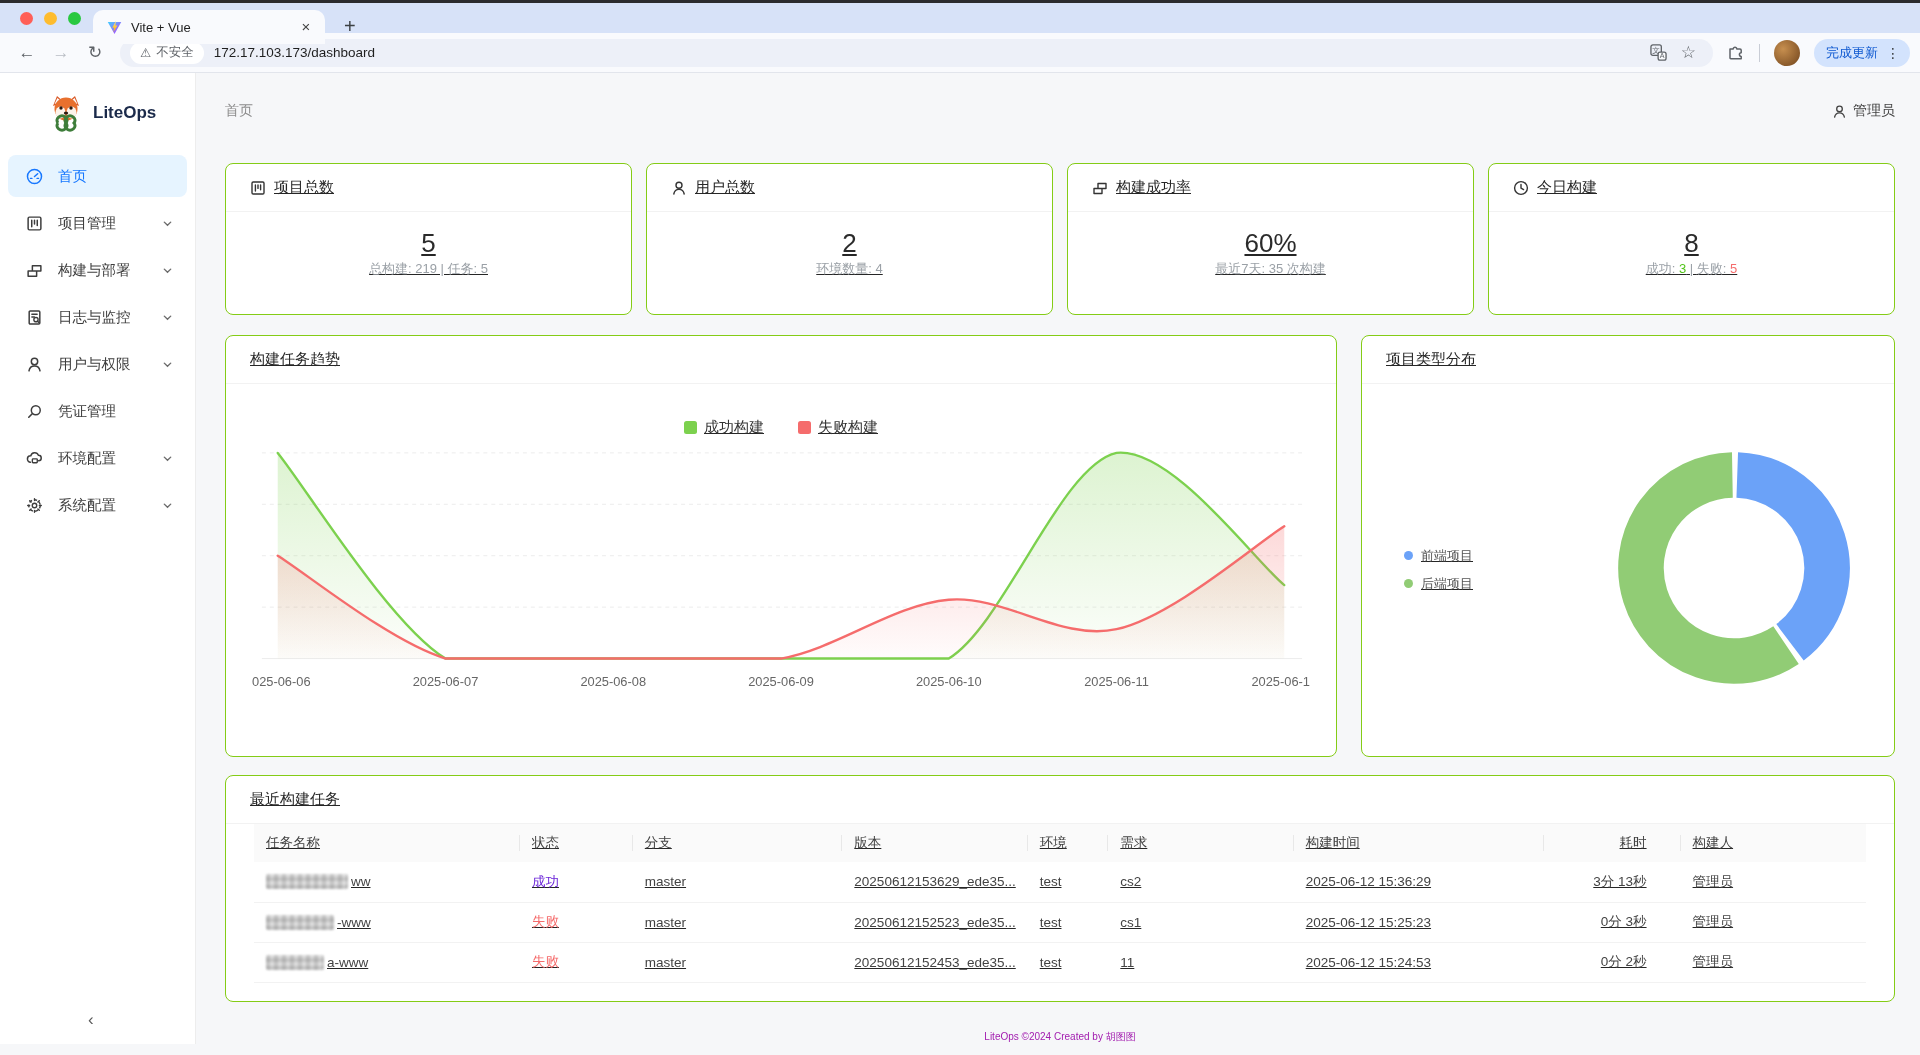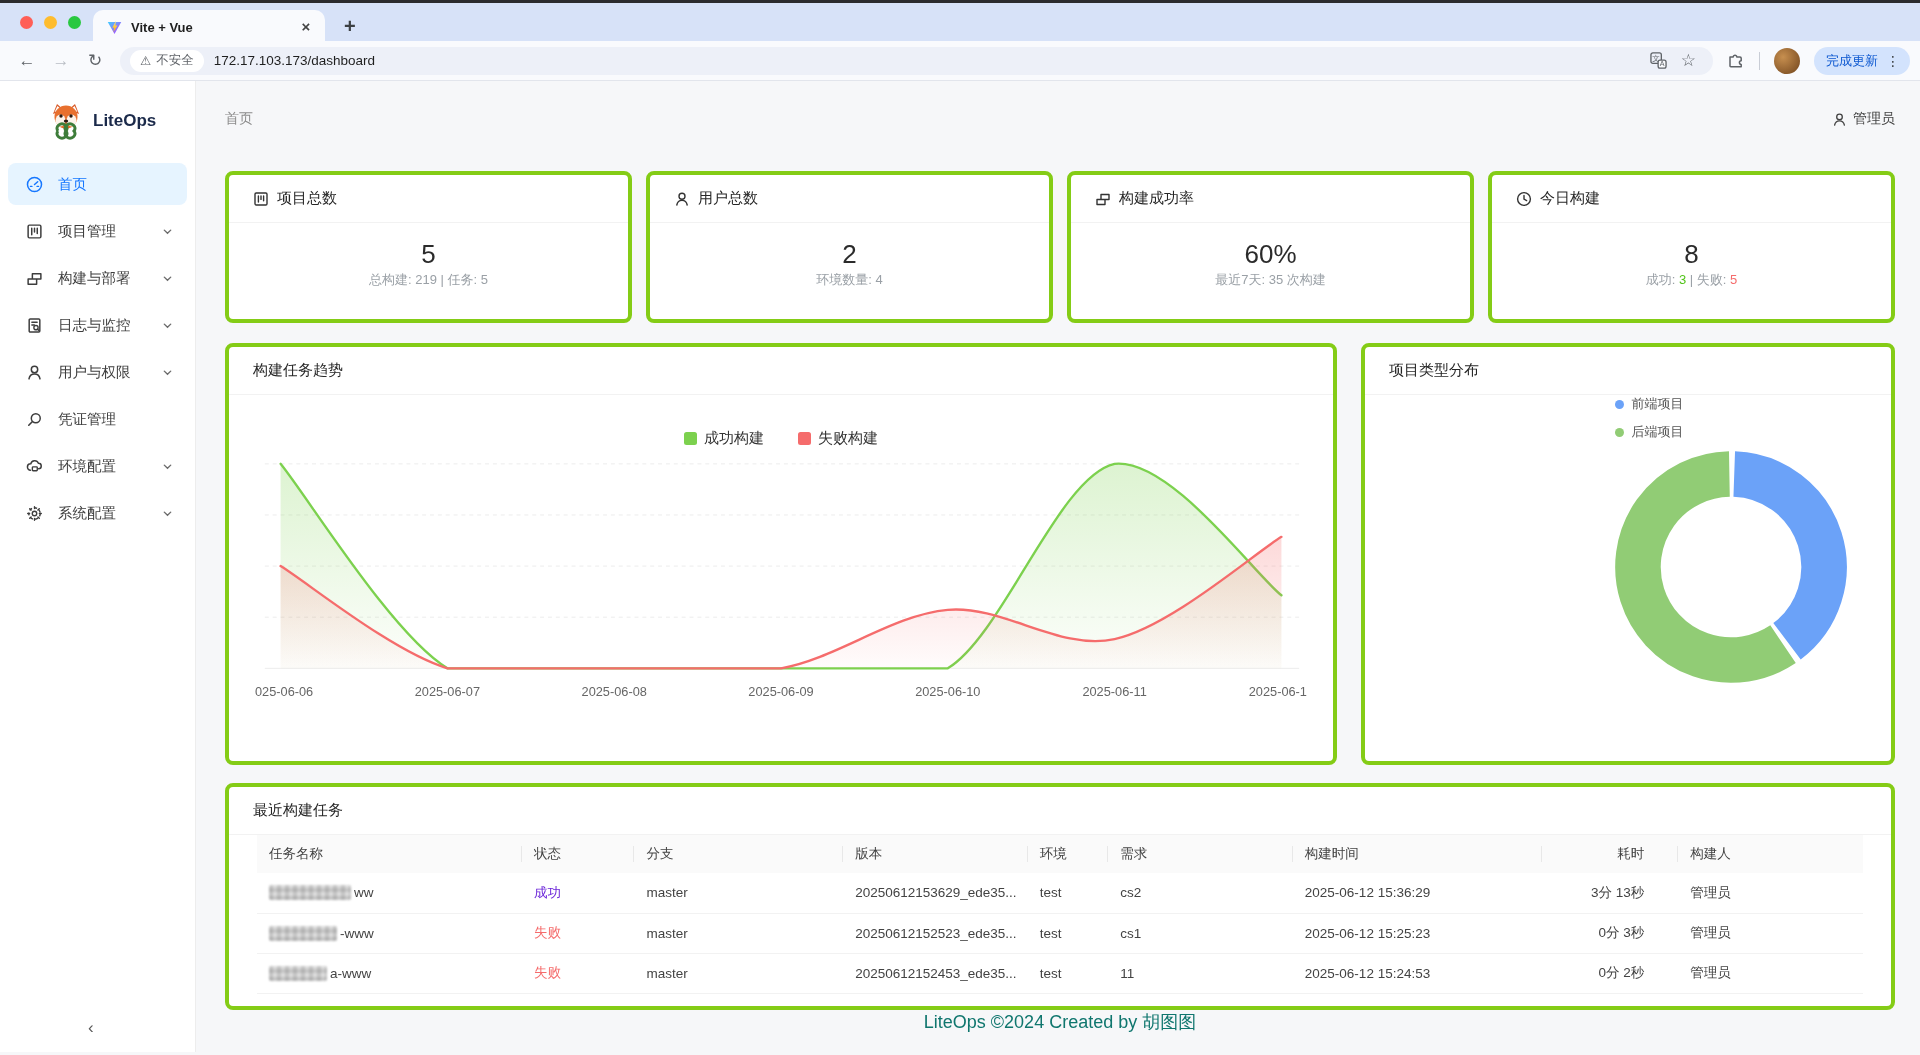--- a/index.html
+++ b/index.html
@@ -1,21 +1,21 @@
 <!DOCTYPE html>
 <html><head>
 <meta charset="utf-8">
 <style>
   * { box-sizing: border-box; margin: 0; padding: 0; }
   html,body { width:1920px; height:1055px; overflow:hidden; }
   body { font-family:"Liberation Sans","DejaVu Sans",sans-serif; background:#f6f7f9; color:#262626; }
 
   
   .win-edge { height:3px; background:#2b2b2e; }
-  .tabstrip { height:38px; background:#d7e2f8; position:relative; display:flex; align-items:center;font-weight:bold; }
+  .tabstrip { height:30px; background:#d7e2f8; position:relative; display:flex; align-items:center; }
   .traffic { display:flex; gap:11px; margin-left:20px; }
   .traffic i { width:13px; height:13px; border-radius:50%; display:block; }
   .tab { position:absolute; left:93px; top:7px; width:232px; height:34px; background:#f9fafd; border-radius:10px 10px 0 0; display:flex; align-items:center; padding:0 10px 0 14px; }
   .tab-title { font-size:13px; color:#1f1f1f; flex:1; margin-left:9px; white-space:nowrap; overflow:hidden; }
   .tab-close { font-size:15px; color:#444; width:18px; height:18px; line-height:17px; text-align:center; border-radius:50%; }
   .newtab { position:absolute; left:344px; top:13px; font-size:20px; line-height:20px; color:#3c4043; }
   .toolbar { height:40px; background:#f9fafd; border-bottom:1px solid #e2e5ec; display:flex; align-items:center; padding:0 10px; }
   .nav-btn { width:34px; text-align:center; font-size:17px; color:#5f6368; }
   .nav-btn.disabled { color:#b9bdc4; }
   .omnibox { flex:1; height:28px; background:#edf0f8; border-radius:14px; margin:0 8px; display:flex; align-items:center; padding:0 10px; }
@@ -40,39 +40,39 @@
   .nav-item .lbl { flex:1; }
   .nav-item.active { background:#e6f4ff; color:#1677ff; }
   .nav-item .chev { color:#6b6b6b; display:flex; }
   .collapse-btn { position:absolute; bottom:14px; left:88px; font-size:17px; color:#595959; }
 
   .content { flex:1; padding:0 25px 0 29px; display:flex; flex-direction:column; }
   .page-header { margin-top:14px; height:48px; display:flex; align-items:center; justify-content:space-between; }
   .breadcrumb { font-size:14px; color:#8c8c8c; }
   .user-chip { display:flex; align-items:center; gap:6px; font-size:14px; color:#434343; }
 
-  .card { background:#fff; border:4px solid #84cc16; border-radius:8px; }
+  .card { background:#fff; border:1px solid #84cc16; border-radius:8px;text-decoration:underline; }
   .card-title-row { padding:14px 24px; font-size:15px; color:#262626; border-bottom:1px solid #f2f2f2; display:flex; align-items:center; gap:8px; }
 
   .stat-row { display:flex; gap:14px; margin-top:28px; }
   .stat-card { flex:1; height:152px; }
   .stat-body { text-align:center; padding-top:16px; }
   .stat-value { font-size:26px; color:#2b2b2b; }
   .stat-sub { font-size:13px; color:#9aa0a6; margin-top:1px; }
   .sub-ok { color:#52c41a; }
   .sub-err { color:#f56c6c; }
 
   .charts-row { display:flex; gap:24px; margin-top:20px; }
   .trend-card { width:1112px; height:422px; }
   .trend-body { padding:0 26px; }
   .chart-legend { display:flex; justify-content:center; gap:34px; margin:34px 0 6px; }
   .chart-legend .item { display:flex; align-items:center; gap:7px; font-size:15px; color:#333; }
   .chart-legend .sw { width:13px; height:13px; border-radius:2.5px; display:block; }
   .pie-card { flex:1; height:422px; }
-  .pie-body { display:flex; align-items:center; height:371px;flex-direction:column; }
+  .pie-body { display:flex; align-items:center; height:371px; }
   .pie-legend { margin-left:42px; display:flex; flex-direction:column; gap:10px; }
   .pie-legend .item { display:flex; align-items:center; gap:8px; font-size:13px; color:#555; }
   .pie-legend .dot { width:9px; height:9px; border-radius:50%; display:block; }
   .donut-wrap { margin-left:auto; margin-right:34px; }
 
   .table-card { margin-top:18px; height:227px; overflow:hidden; }
   .table-wrap { padding:0 28px; }
   table { width:100%; border-collapse:collapse; font-size:13.5px; color:#434343; table-layout:fixed; }
   thead th { background:#fafafa; height:38px; font-weight:500; color:#424242; text-align:left; padding:0 10px 0 12px; position:relative; }
   thead th:first-child { padding-left:12px; }
@@ -80,21 +80,21 @@
   tbody td { height:40px; padding:0 10px 0 12px; border-bottom:1px solid #f2f2f2; white-space:nowrap; overflow:hidden; }
   .col-dur, td.cell-dur { text-align:right; padding-right:34px; }
   .status-ok { color:#6d28d9; }
   .status-err { color:#f56c6c; }
   .censor { display:inline-block; height:15px; border-radius:2px; vertical-align:-3px; margin-right:3px;
     background:
       repeating-linear-gradient(90deg,#c9c9c9 0 4px,#e6e6e6 4px 8px),
       repeating-linear-gradient(0deg,#d2d2d2 0 4px,#efefef 4px 8px);
     background-blend-mode:multiply; filter:blur(0.8px); opacity:.85; }
 
-  .footer { height:42px; display:flex; align-items:flex-start; justify-content:center; font-size:18px; color:#0f766e; margin-top:auto; }
+  .footer { height:42px; display:flex; align-items:flex-end; justify-content:center; font-size:10px; color:#a21caf; margin-top:auto; }
 </style>
 </head>
 <body>
 
 <div class="win-edge"></div>
 <div class="tabstrip">
   <div class="traffic">
     <i style="background:#ff5f57"></i>
     <i style="background:#febc2e"></i>
     <i style="background:#29c840"></i>

